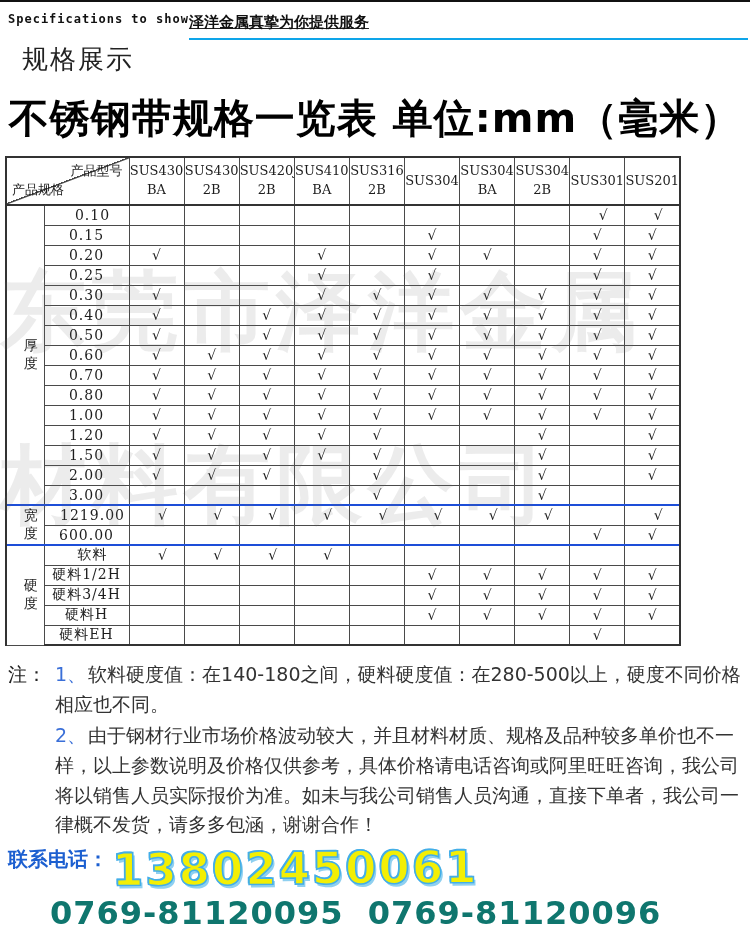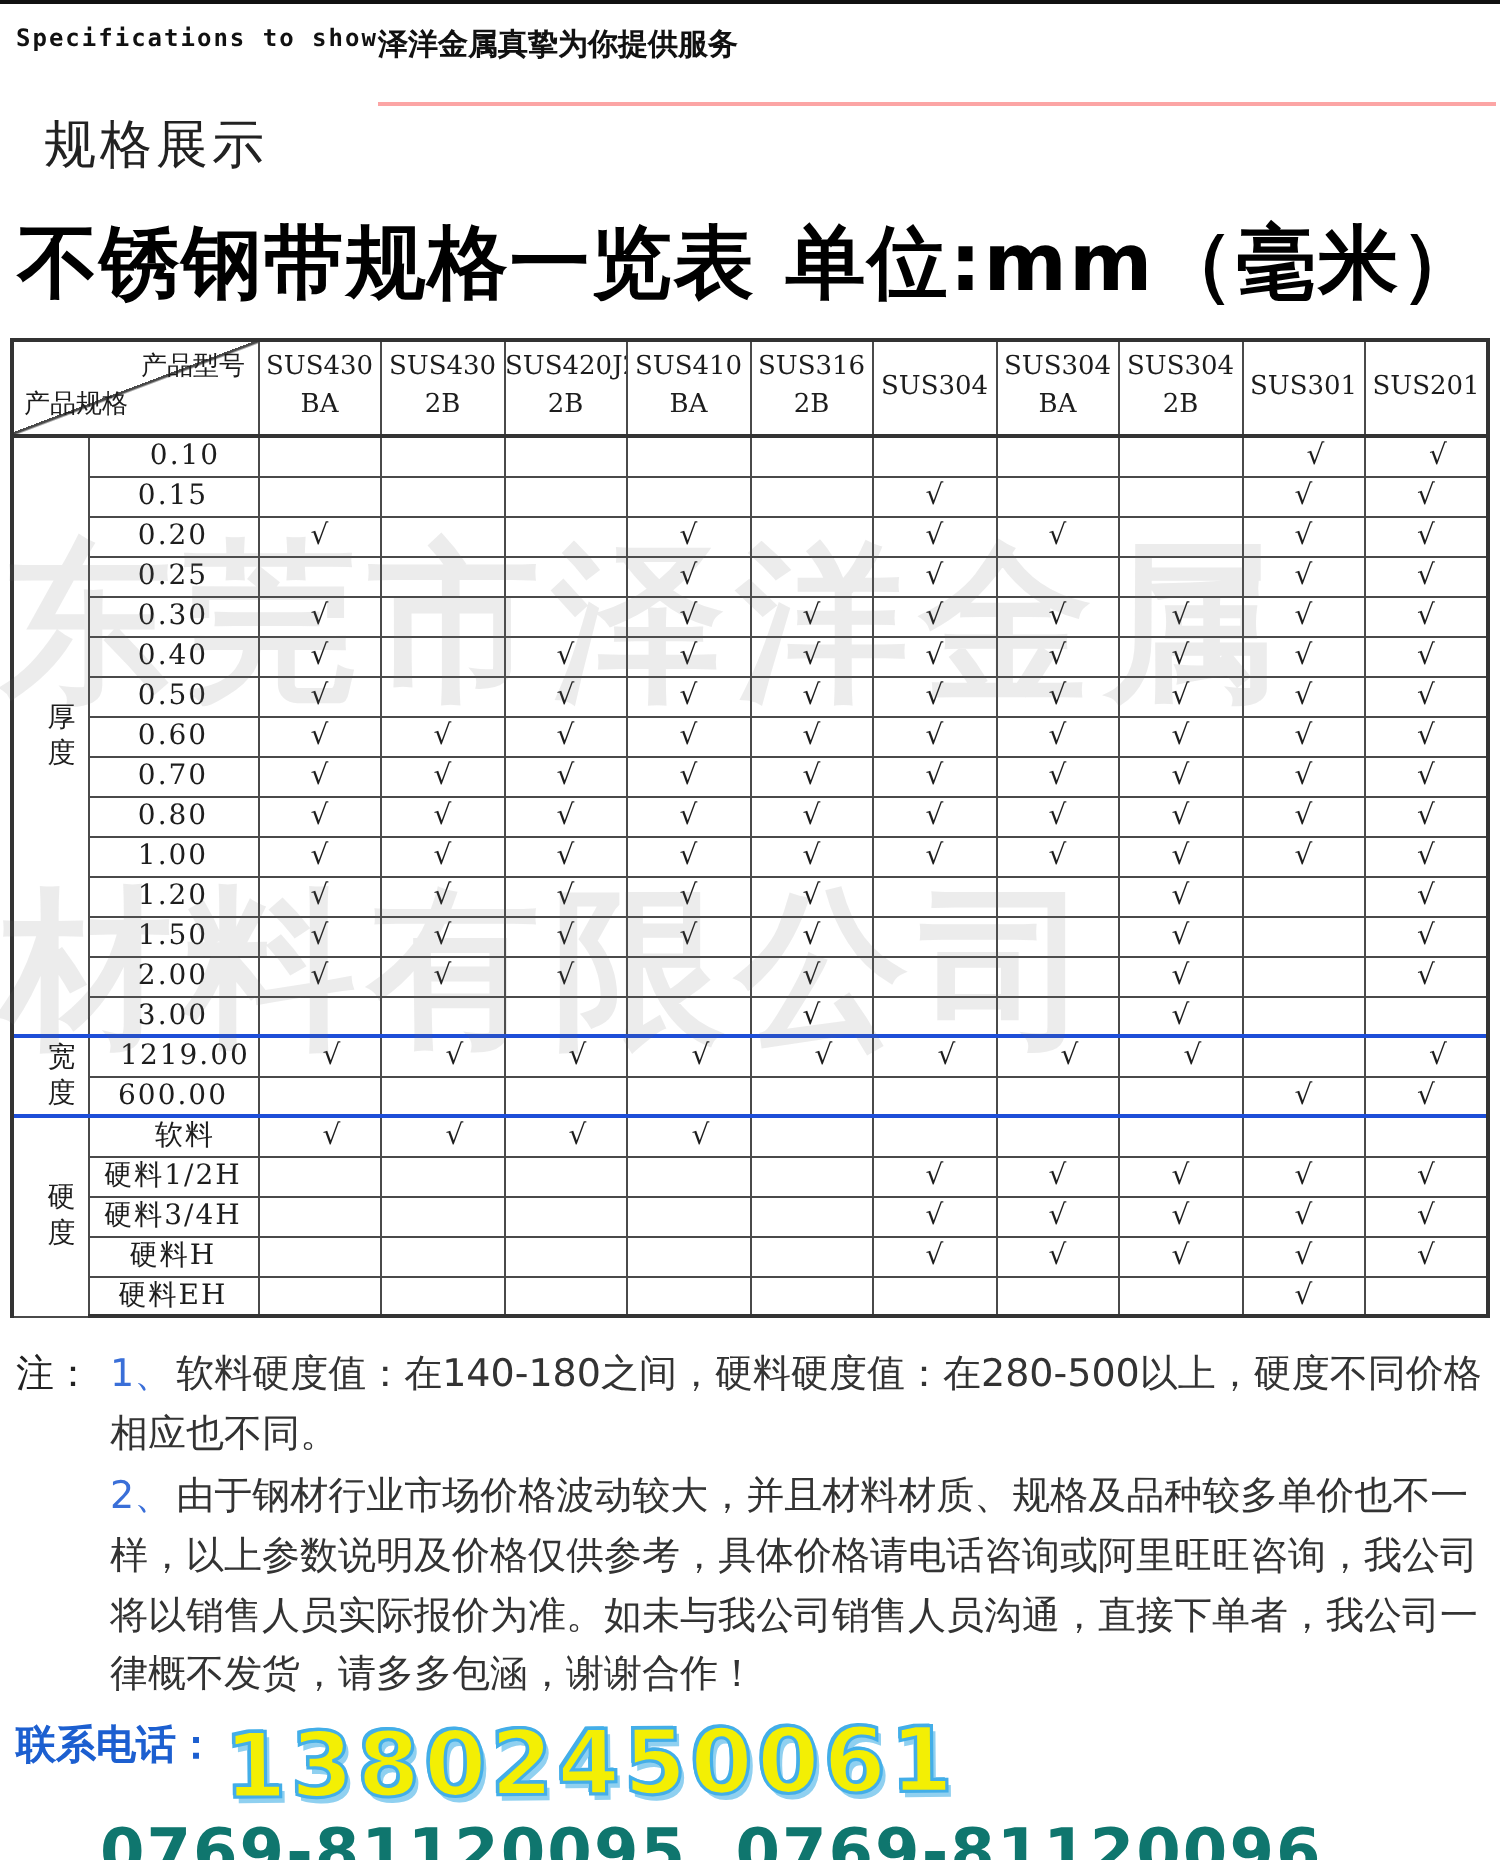--- a/index.html
+++ b/index.html
@@ -8,41 +8,41 @@
     height:930px; overflow:hidden; position:relative;
     font-family:"DejaVu Sans","Liberation Sans",sans-serif;
     color:#222; border-top:2px solid #111;
   }
   
   .topbar { display:flex; align-items:flex-start; padding:10px 0 0 8px; }
   .eyebrow {
     font-family:"DejaVu Sans Mono","Liberation Mono",monospace;
     font-size:12px; font-weight:bold; color:#111; letter-spacing:1px; white-space:nowrap;
   }
-  .slogan-wrap { flex:1; border-bottom:2px solid #fca5a5; padding-bottom:19px; margin-right:2px; }
+  .slogan-wrap { flex:1; border-bottom:2px solid #0ea5e9; padding-bottom:6px; margin-right:2px;text-decoration:underline; }
   .slogan { font-size:15px; font-weight:bold; color:#111; }
   .tab-label { font-size:26px; color:#222; margin:2px 0 0 22px; letter-spacing:2px; }
 
   
   .main-title {
     text-align:center; font-size:40px; font-weight:bold; color:#000;
     margin:14px 0 10px 0; letter-spacing:1px; white-space:nowrap;
   }
 
   
   .watermark { position:absolute; left:0; width:616px; z-index:5; pointer-events:none;
     font-size:86px; font-weight:bold; color:rgba(110,110,110,0.13);
     white-space:nowrap; letter-spacing:6px; }
   .wm1 { top:252px; }
   .wm2 { top:425px; }
 
   
   table.spec {
     border-collapse:collapse; table-layout:fixed;
-    width:740px; margin-left:5px; position:relative; z-index:1;
+    width:676px; margin-left:5px; position:relative; z-index:1;
     font-family:"DejaVu Serif","Liberation Serif",serif;
   }
   table.spec td, table.spec th {
     border:1px solid #4a4a4a; text-align:center; vertical-align:middle;
     font-weight:normal; font-size:14px; color:#1d1d1d; overflow:hidden;
   }
   table.spec thead th { height:48px; font-size:13px; line-height:1.45; border-bottom:2px solid #333; }
   table.spec tbody td { height:20px; }
   table.spec .outer-l { border-left:2px solid #333; }
   table.spec .outer-r { border-right:2px solid #333; }

